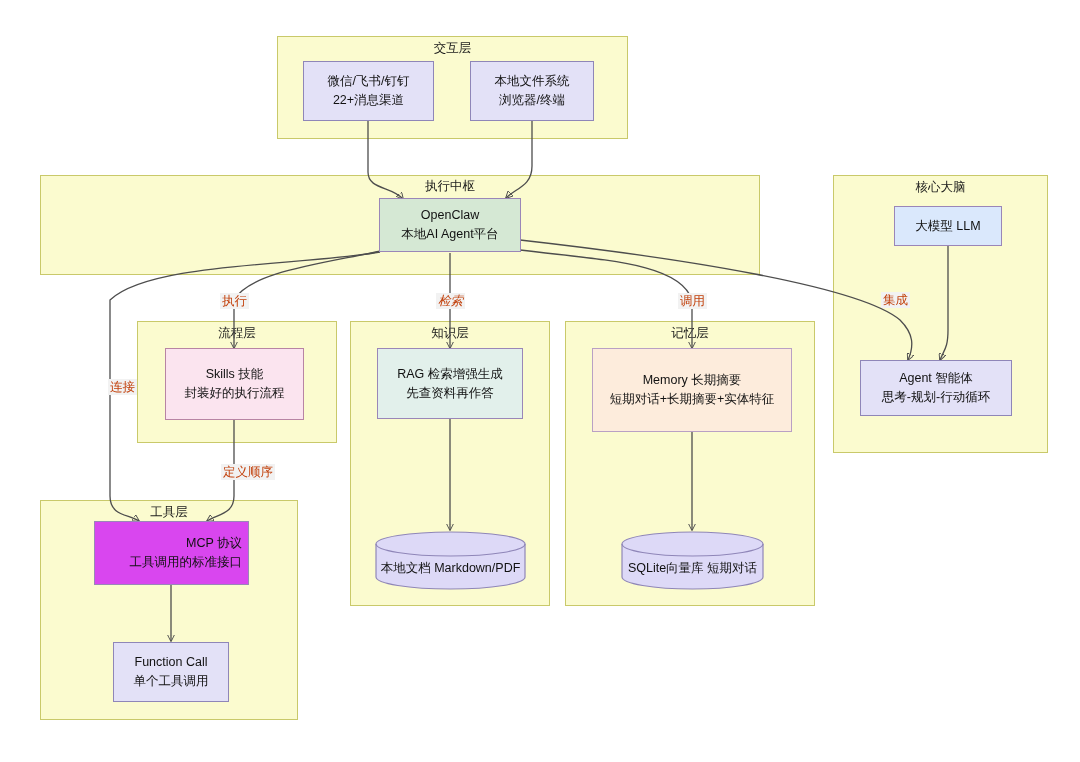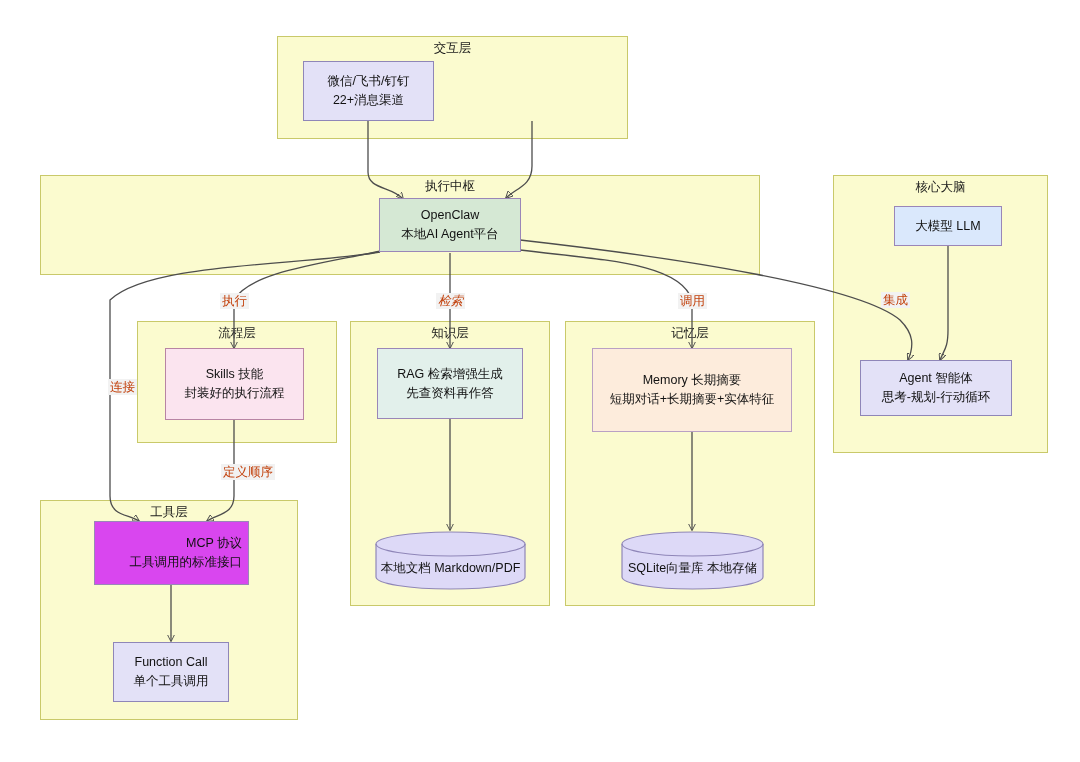--- a/index.html
+++ b/index.html
@@ -165,20 +165,24 @@
     <path d="M 450 419 L 450 530" marker-end="url(#arrow)"></path>
 
     <path d="M 692 432 L 692 530" marker-end="url(#arrow)"></path>
   </svg>
 
   <div class="node fill-lavender" style="left:303px; top:61px; width:131px; height:60px;">
     <span class="l1">微信/飞书/钉钉</span>
     <span class="l2">22+消息渠道</span>
   </div>
 
+  <div class="node fill-lavender" style="left:470px; top:61px; width:124px; height:60px;">
+    <span class="l1">本地文件系统</span>
+    <span class="l2">浏览器/终端</span>
+  </div>
 
   <div class="node fill-green" style="left:379px; top:198px; width:142px; height:54px;">
     <span class="l1">OpenClaw</span>
     <span class="l2">本地AI Agent平台</span>
   </div>
 
   <div class="node fill-blue" style="left:894px; top:206px; width:108px; height:40px;">
     <span class="l1">大模型 LLM</span>
   </div>
 
@@ -218,21 +222,21 @@
       <path d="M1,13 A74.5,12 0 0 0 150,13" fill="none" stroke="#8f86b8" stroke-width="1.2"></path>
     </svg>
     <div class="cyl-text" style="top:29px;">本地文档 Markdown/PDF</div>
   </div>
 
   <div class="cylinder" style="left:621px; top:531px; width:143px; height:59px;">
     <svg class="cyl-svg" width="143" height="59" viewBox="0 0 143 59">
       <path d="M1,13 A70.5,12 0 0 1 142,13 L142,46 A70.5,12 0 0 1 1,46 Z" fill="#ddd9f7" stroke="#8f86b8" stroke-width="1.2"></path>
       <path d="M1,13 A70.5,12 0 0 0 142,13" fill="none" stroke="#8f86b8" stroke-width="1.2"></path>
     </svg>
-    <div class="cyl-text" style="top:29px;">SQLite向量库 本地存储</div>
+    <div class="cyl-text" style="top:29px;">SQLite向量库 短期对话</div>
   </div>
 
   <div class="edge-label" style="left:92px; top:379px;margin-left:16px;">连接</div>
   <div class="edge-label" style="left:220px; top:293px;">执行</div>
   <div class="edge-label" style="left:436px; top:293px;font-style:italic;">检索</div>
   <div class="edge-label" style="left:678px; top:293px;">调用</div>
   <div class="edge-label" style="left:881px; top:292px;">集成</div>
   <div class="edge-label" style="left:203px; top:464px;margin-left:18px;">定义顺序</div>
 
 </div>

